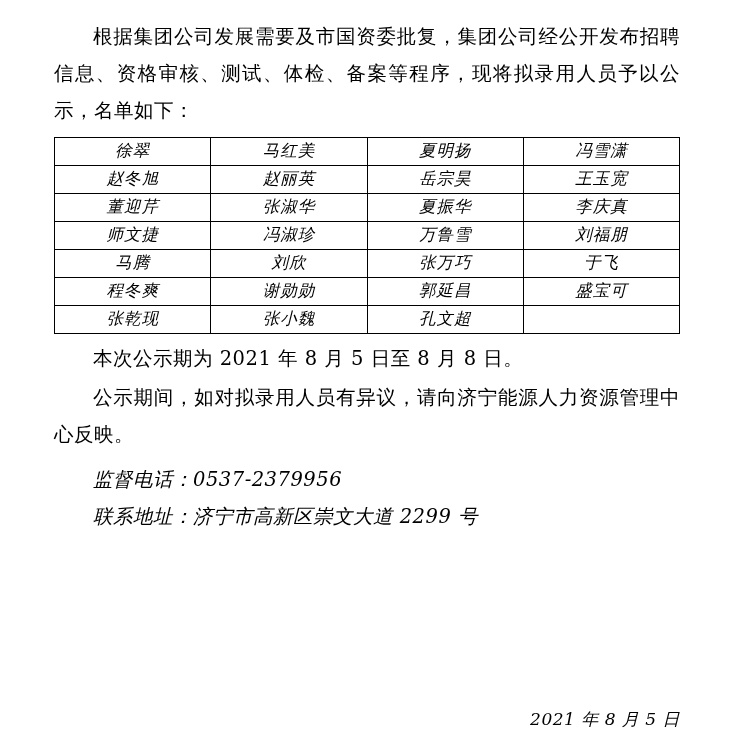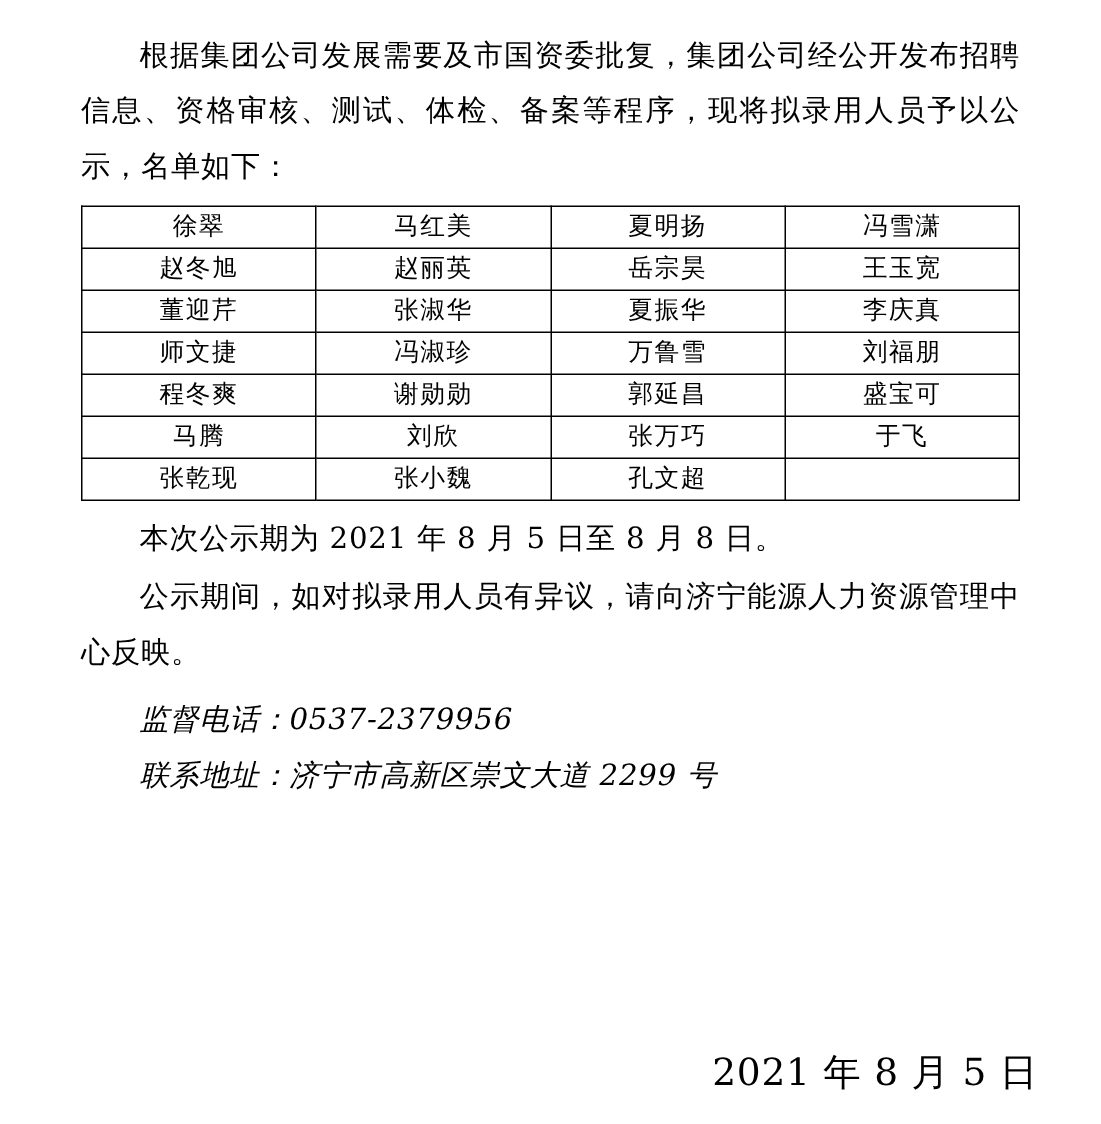--- a/index.html
+++ b/index.html
@@ -37,36 +37,38 @@
   }
   .name-table td {
     border: 1px solid #000000;
     height: 25px;
     text-align: center;
     vertical-align: middle;
     font-size: 16.5px;
     line-height: 1.1;
     padding: 1px 0;
     letter-spacing: 1px;
+    font-style: italic;
   }
   .info-line {
     font-size: 19.5px;
     line-height: 37px;
     text-indent: 2em;
     letter-spacing: 0.5px;
     margin: 0;
     font-style: italic;
   }
   .spacer-sm { height: 6px; }
   .date-line {
     position: absolute;
-    right: 42px;
+    right: 54px;
     bottom: 18px;
-    font-size: 25px;
+    font-size: 17px;
     letter-spacing: 0.5px;
+    font-style: italic;
   }
 </style>
 </head>
 <body>
 
 <div class="page">
 
   <p class="para">根据集团公司发展需要及市国资委批复，集团公司经公开发布招聘信息、资格审核、测试、体检、备案等程序，现将拟录用人员予以公示，名单如下：</p>
 
   <table class="name-table">
@@ -89,30 +91,30 @@
         <td>夏振华</td>
         <td>李庆真</td>
       </tr>
       <tr>
         <td>师文捷</td>
         <td>冯淑珍</td>
         <td>万鲁雪</td>
         <td>刘福朋</td>
       </tr>
       <tr>
+        <td>马腾</td>
+        <td>刘欣</td>
+        <td>张万巧</td>
+        <td>于飞</td>
+      </tr>
+      <tr>
         <td>程冬爽</td>
         <td>谢勋勋</td>
         <td>郭延昌</td>
         <td>盛宝可</td>
-      </tr>
-      <tr>
-        <td>马腾</td>
-        <td>刘欣</td>
-        <td>张万巧</td>
-        <td>于飞</td>
       </tr>
       <tr>
         <td>张乾现</td>
         <td>张小魏</td>
         <td>孔文超</td>
         <td></td>
       </tr>
     </tbody>
   </table>
 

